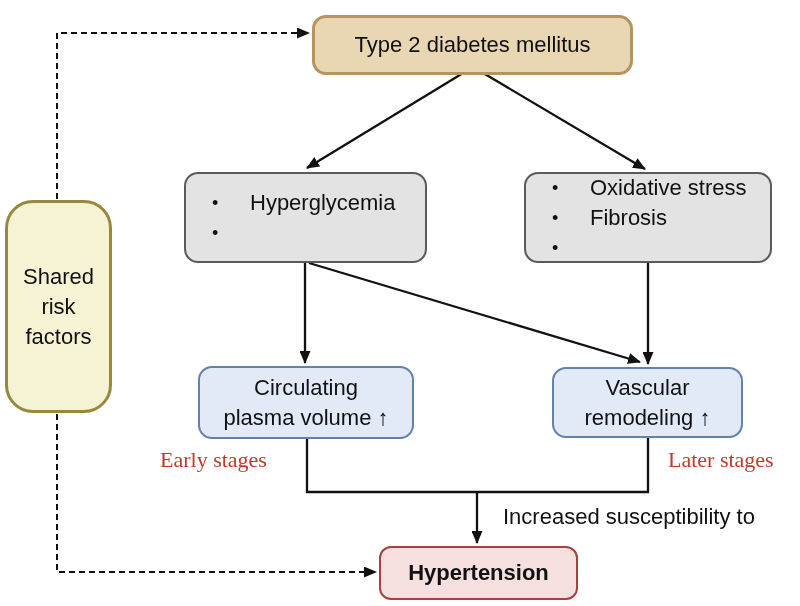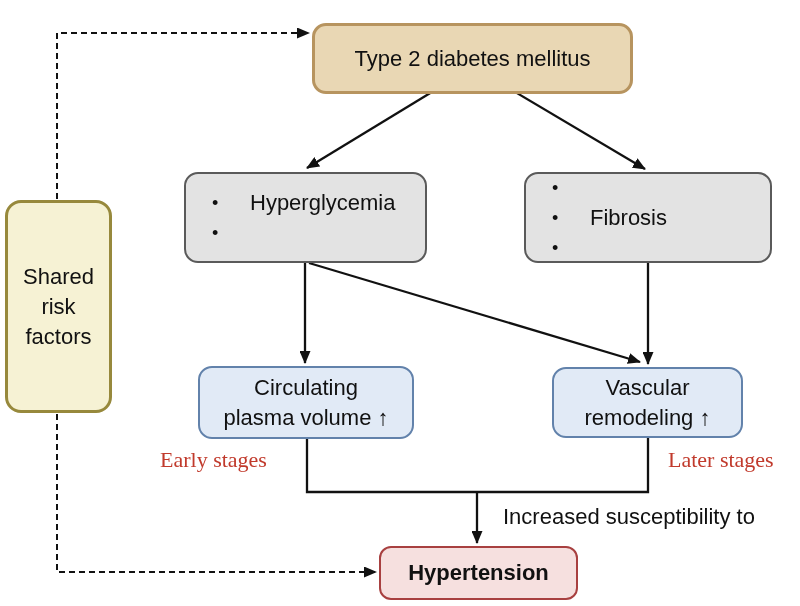--- a/index.html
+++ b/index.html
@@ -28,26 +28,26 @@
     display: flex;
     align-items: center;
     justify-content: center;
     text-align: center;
     color: #111111;
     font-size: 22px;
     line-height: 30px;
     background: #ffffff;
   }
   .node-t2dm {
-    left: 312px; top: 23px; width: 321px; height: 71px;
+    left: 312px; top: 15px; width: 321px; height: 60px;
     background: #e9d7b4; border: 3px solid #b7945f; border-radius: 14px;
   }
   .node-shared {
     left: 5px; top: 200px; width: 107px; height: 213px;
-    background: #f6f2d4; border: 3px solid #97893c; border-radius: 16px;
+    background: #f6f2d4; border: 3px solid #97893c; border-radius: 28px;
   }
   .node-gray {
     background: #e3e3e3; border: 2.5px solid #5a5a5a; border-radius: 14px;
     justify-content: flex-start;
   }
   .node-metabolic { left: 184px; top: 172px; width: 243px; height: 91px; }
   .node-stress    { left: 524px; top: 172px; width: 248px; height: 91px; }
   .bullet-list {
     display: flex;
     flex-direction: column;
@@ -141,20 +141,21 @@
       <div class="bullet-row">
         <span class="bullet-glyph">•</span>
       </div>
     </div>
   </div>
 
   <div class="node node-gray node-stress">
     <div class="bullet-list">
       <div class="bullet-row">
         <span class="bullet-glyph">•</span>
+        <span>Oxidative stress</span>
       </div>
       <div class="bullet-row">
         <span class="bullet-glyph">•</span>
         <span>Fibrosis</span>
       </div>
       <div class="bullet-row">
         <span class="bullet-glyph">•</span>
       </div>
     </div>
   </div>

